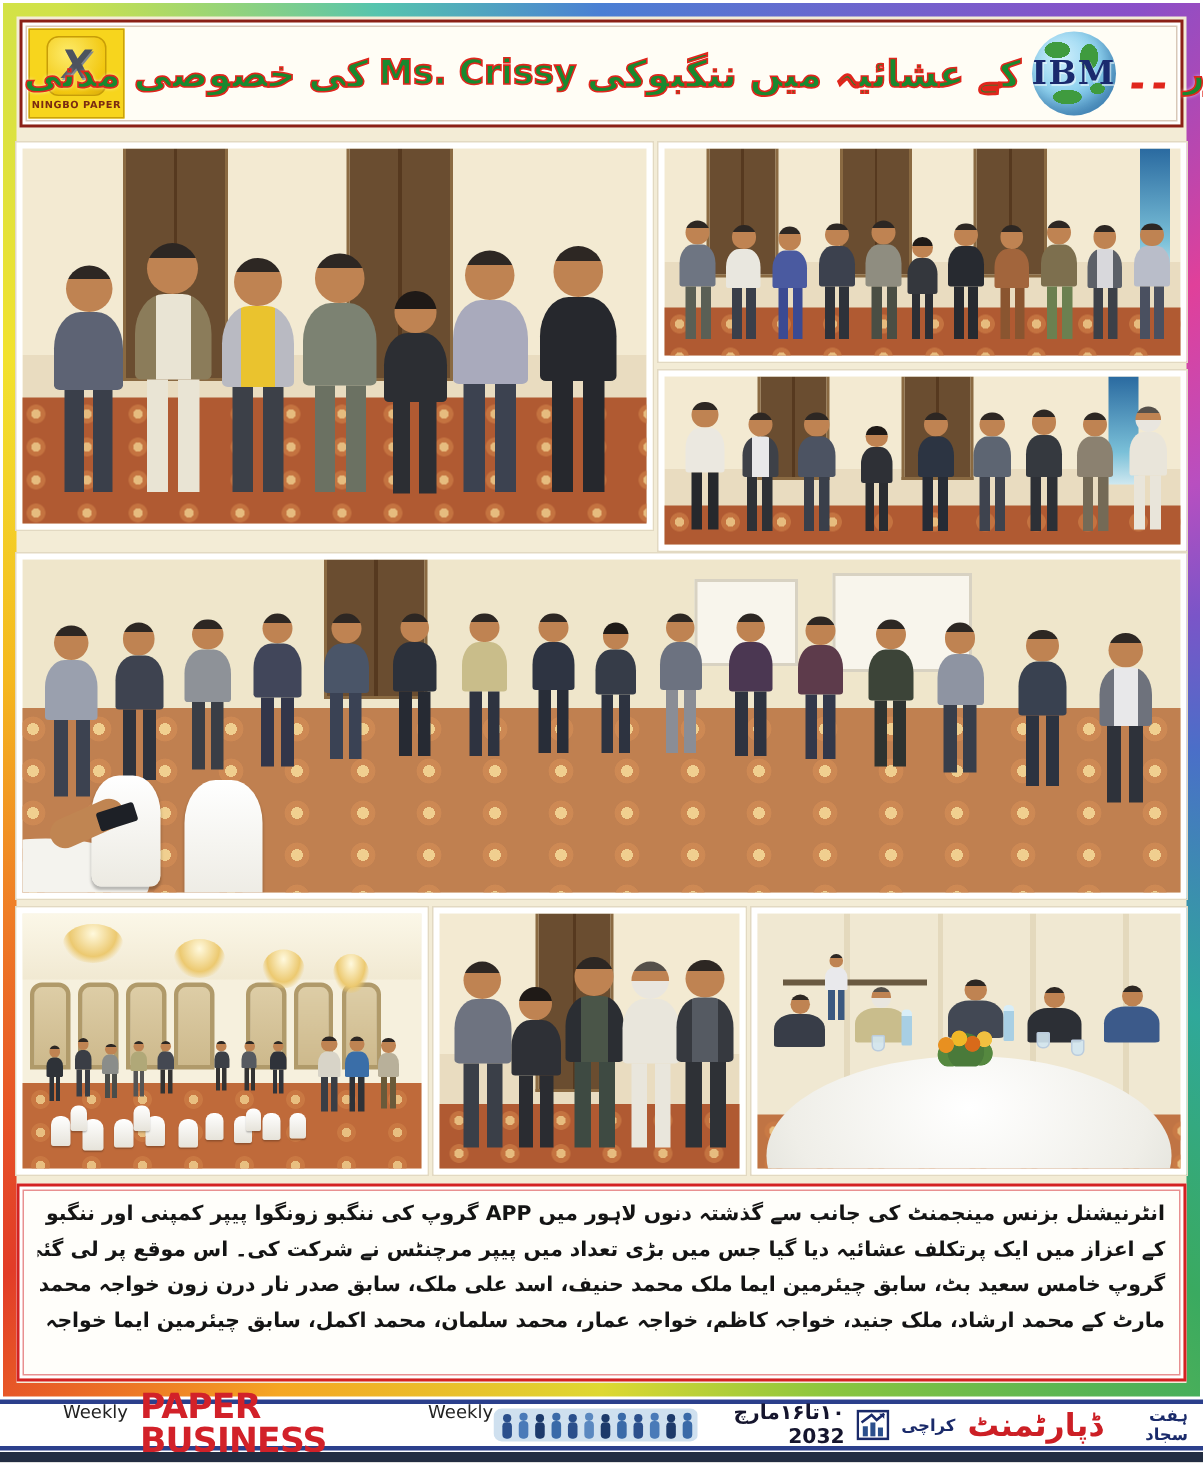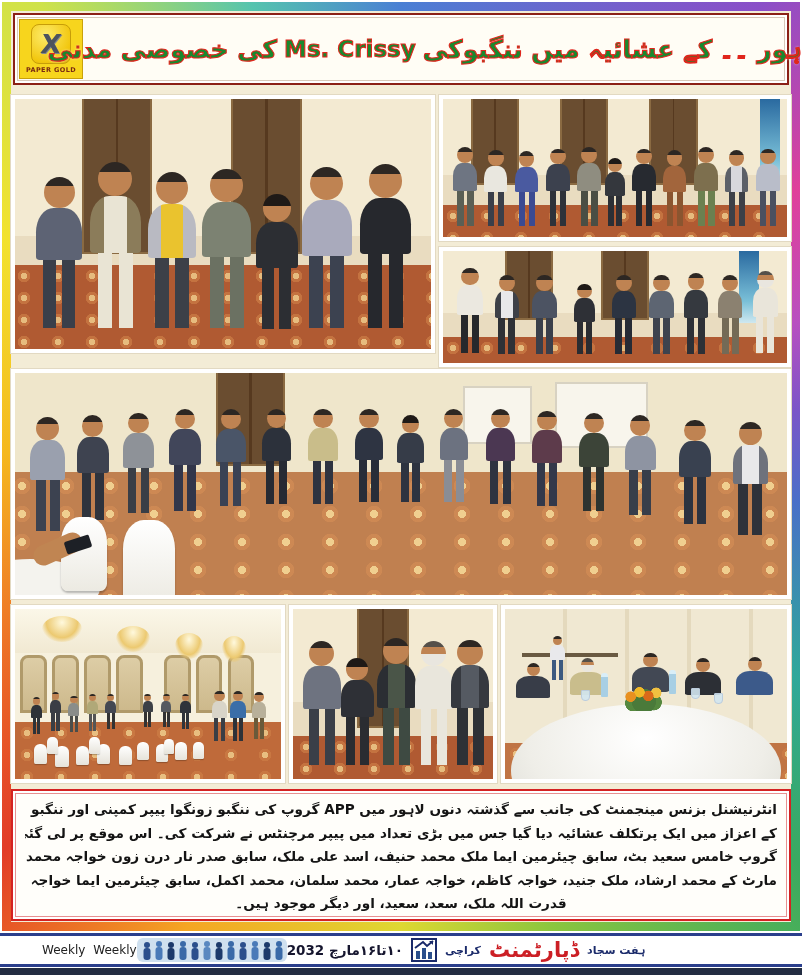--- a/index.html
+++ b/index.html
@@ -125,21 +125,21 @@
   .article{position:absolute;left:0;top:778px;width:780px;height:132px;background:#fffefa;
     border:2px solid #d42222;box-shadow:inset 0 0 0 2px #fff,inset 0 0 0 3px #e89090;
     padding:7px 12px 4px;direction:rtl}
   .article p{font-size:13.6px;font-weight:700;color:#141414;line-height:23.5px;
     text-align:justify;white-space:nowrap;overflow:hidden}
   .article p.last{text-align:center;white-space:normal}
 
   
   .footer{position:absolute;left:0;bottom:8px;height:34px;width:802px;background:#fff;
     border-top:3px solid #2b3f8c;border-bottom:3px solid #2b3f8c;
-    display:flex;align-items:center;justify-content:flex-start;padding:0 10px 0 42px}
+    display:flex;align-items:center;justify-content:space-between;padding:0 10px 0 42px}
   .f-left{display:flex;align-items:baseline;gap:8px}
   .f-weekly,.f-city{font-size:12px;color:#222;font-weight:400}
   .f-title{font-size:23px;font-weight:800;color:#d22129;letter-spacing:-.5px;line-height:1}
   .f-people{align-self:center}
   .f-right{display:flex;align-items:center;gap:8px;direction:rtl}
   .f-urdu-small{font-size:11px;color:#1a2a6a;font-weight:700}
   .f-urdu-title{font-size:21px;font-weight:800;color:#cc1f25;line-height:1}
   .f-date{font-size:13.5px;font-weight:700;color:#15152e;direction:rtl}
   .bottombar{position:absolute;left:0;bottom:0;width:802px;height:7px;background:#232d42}
 </style>
@@ -148,24 +148,27 @@
 
 <div class="sheet">
   <div class="frame">
     <div class="inner">
 
       <header class="banner">
         <div class="brand">
           <div class="tile">
             <span class="xmark">X</span>
           </div>
-          <div class="brand-name">PAPER GOLD</div>
+          <div class="brand-name">NINGBO PAPER</div>
         </div>
         <div class="headline">
           <span class="seg">لاہور ۔۔</span>
+          <span class="globe">
+              <span>IBM</span>
+            </span>
           <span class="seg">کے عشائیہ میں ننگبوکی</span>
           <span class="seg latin">Ms. Crissy</span>
           <span class="seg">کی خصوصی مدنی</span>
         </div>
       </header>
 
       <div class="scene pA">
         <div class="door" style="left:16%;width:17%"></div>
         <div class="door" style="left:52%;width:17%"></div>
         <div class="floor"></div>
@@ -561,29 +564,29 @@
             <div class="head"></div>
             <div class="torso" style="background: rgb(60, 90, 138);"></div>
           </div>
         </div>
 
       <div class="article">
         <p>انٹرنیشنل بزنس مینجمنٹ کی جانب سے گذشتہ دنوں لاہور میں APP گروپ کی ننگبو زونگوا پیپر کمپنی اور ننگبو ایشیا پلپ اینڈ پیپر کمپنی کے انٹرنیشنل ٹریڈ ڈپارٹمنٹ کی</p>
         <p>کے اعزاز میں ایک پرتکلف عشائیہ دیا گیا جس میں بڑی تعداد میں پیپر مرچنٹس نے شرکت کی۔ اس موقع پر لی گئی تصاویر میں لیڈر بزنس مین Ms. Crissy Zhao</p>
         <p>گروپ خامس سعید بٹ، سابق چیئرمین ایما ملک محمد حنیف، اسد علی ملک، سابق صدر نار درن زون خواجہ محمد الیاس، پشاور سے سپریم آرٹ پریس کے محمد سجاد، مدنی پیپر</p>
         <p>مارٹ کے محمد ارشاد، ملک جنید، خواجہ کاظم، خواجہ عمار، محمد سلمان، محمد اکمل، سابق چیئرمین ایما خواجہ محمد عباس، سلمان شاہ، ملک منور، آئی بی ایم کے جاوید رحیم، محمد عثمان،</p>
-        <p class="last">قدرت اللہ ملک، سعد، سعید، اور دیگر موجود ہیں۔</p>
       </div>
 
     </div>
   </div>
 
   <footer class="footer">
     <div class="f-left">
       <span class="f-weekly">Weekly</span>
+      <span class="f-title">PAPER BUSINESS</span>
       <span class="f-city">Weekly</span>
     </div>
     <svg class="f-people" width="150" height="26" viewBox="0 0 150 26">
       <rect x="0" y="1" width="150" height="24" rx="6" fill="#cfe0ef"></rect>
       <g>
         <g fill="#2b4f8c">
             <circle cx="10" cy="8" r="3"></circle>
             <rect x="6.5" y="11" width="7" height="12" rx="3"></rect>
           </g>
         <g fill="#4a7ab8">

